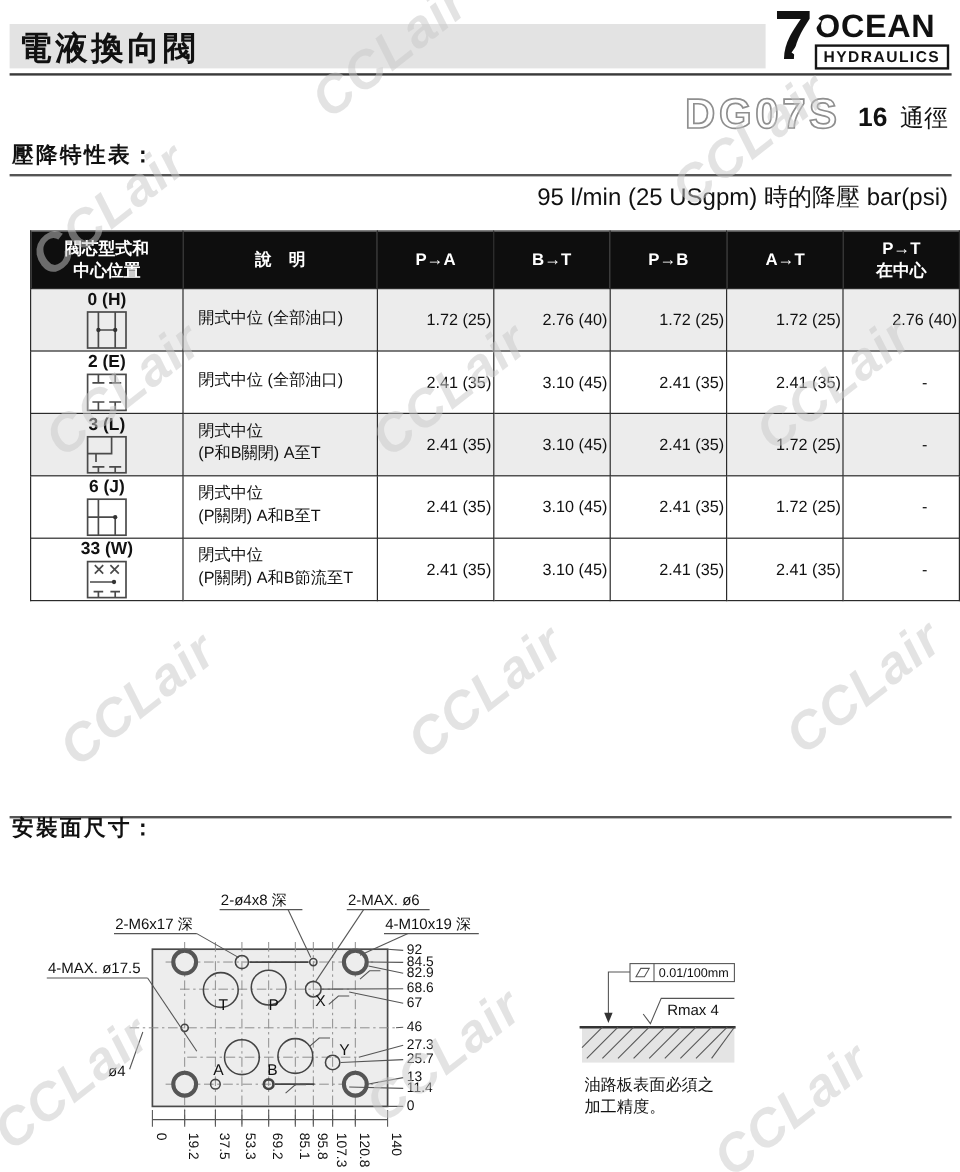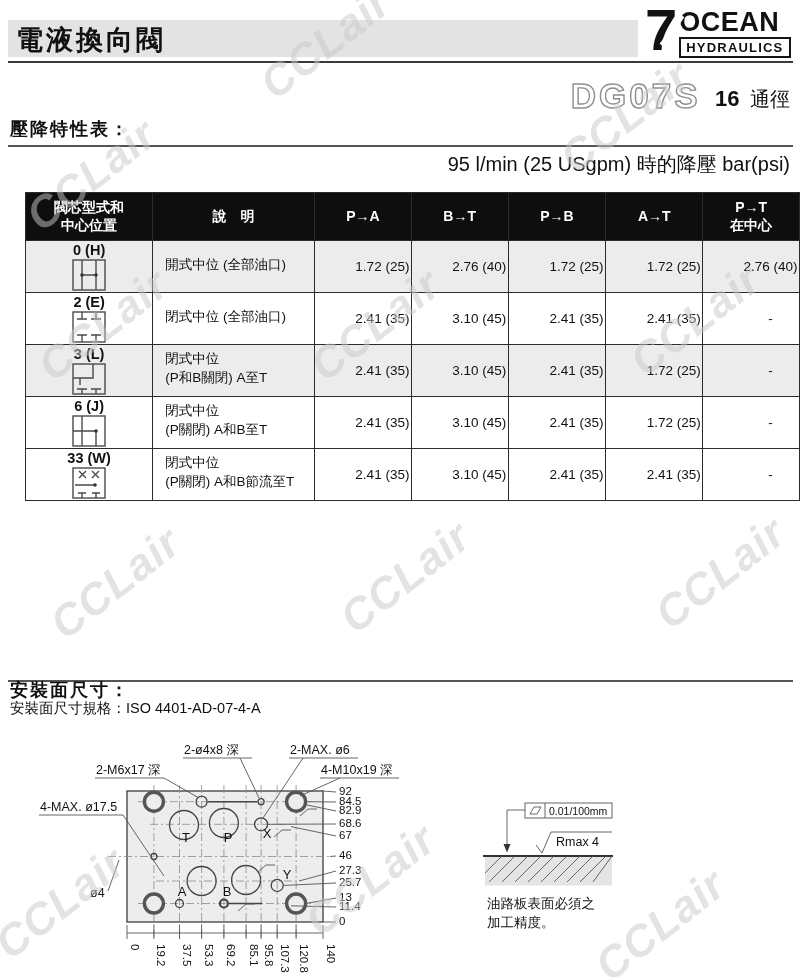--- a/index.html
+++ b/index.html
@@ -223,21 +223,20 @@
           <td class="cv">3.10 (45)</td>
           <td class="cv">2.41 (35)</td>
           <td class="cv">2.41 (35)</td>
           <td class="cv">-</td>
         </tr>
       </tbody>
   </table>
 
   <div class="sechead h2">安裝面尺寸：</div>
   <div class="rule rule3"></div>
-  <div class="isoline">安裝面尺寸規格：ISO 4401-AD-07-4-A</div>
 
   <svg id="drw" width="800" height="247" viewBox="0 0 800 247">
 
     <rect class="plate" x="127" y="61" width="196" height="131"></rect>
 
     <line class="cl" x1="138" y1="71.7" x2="312" y2="71.7"></line>
     <line class="cl" x1="150" y1="94.3" x2="292" y2="94.3"></line>
     <line class="cl" x1="108" y1="126.5" x2="331" y2="126.5"></line>
     <line class="cl" x1="156" y1="151" x2="300" y2="151"></line>
     <line class="cl" x1="138" y1="173.5" x2="312" y2="173.5"></line>

